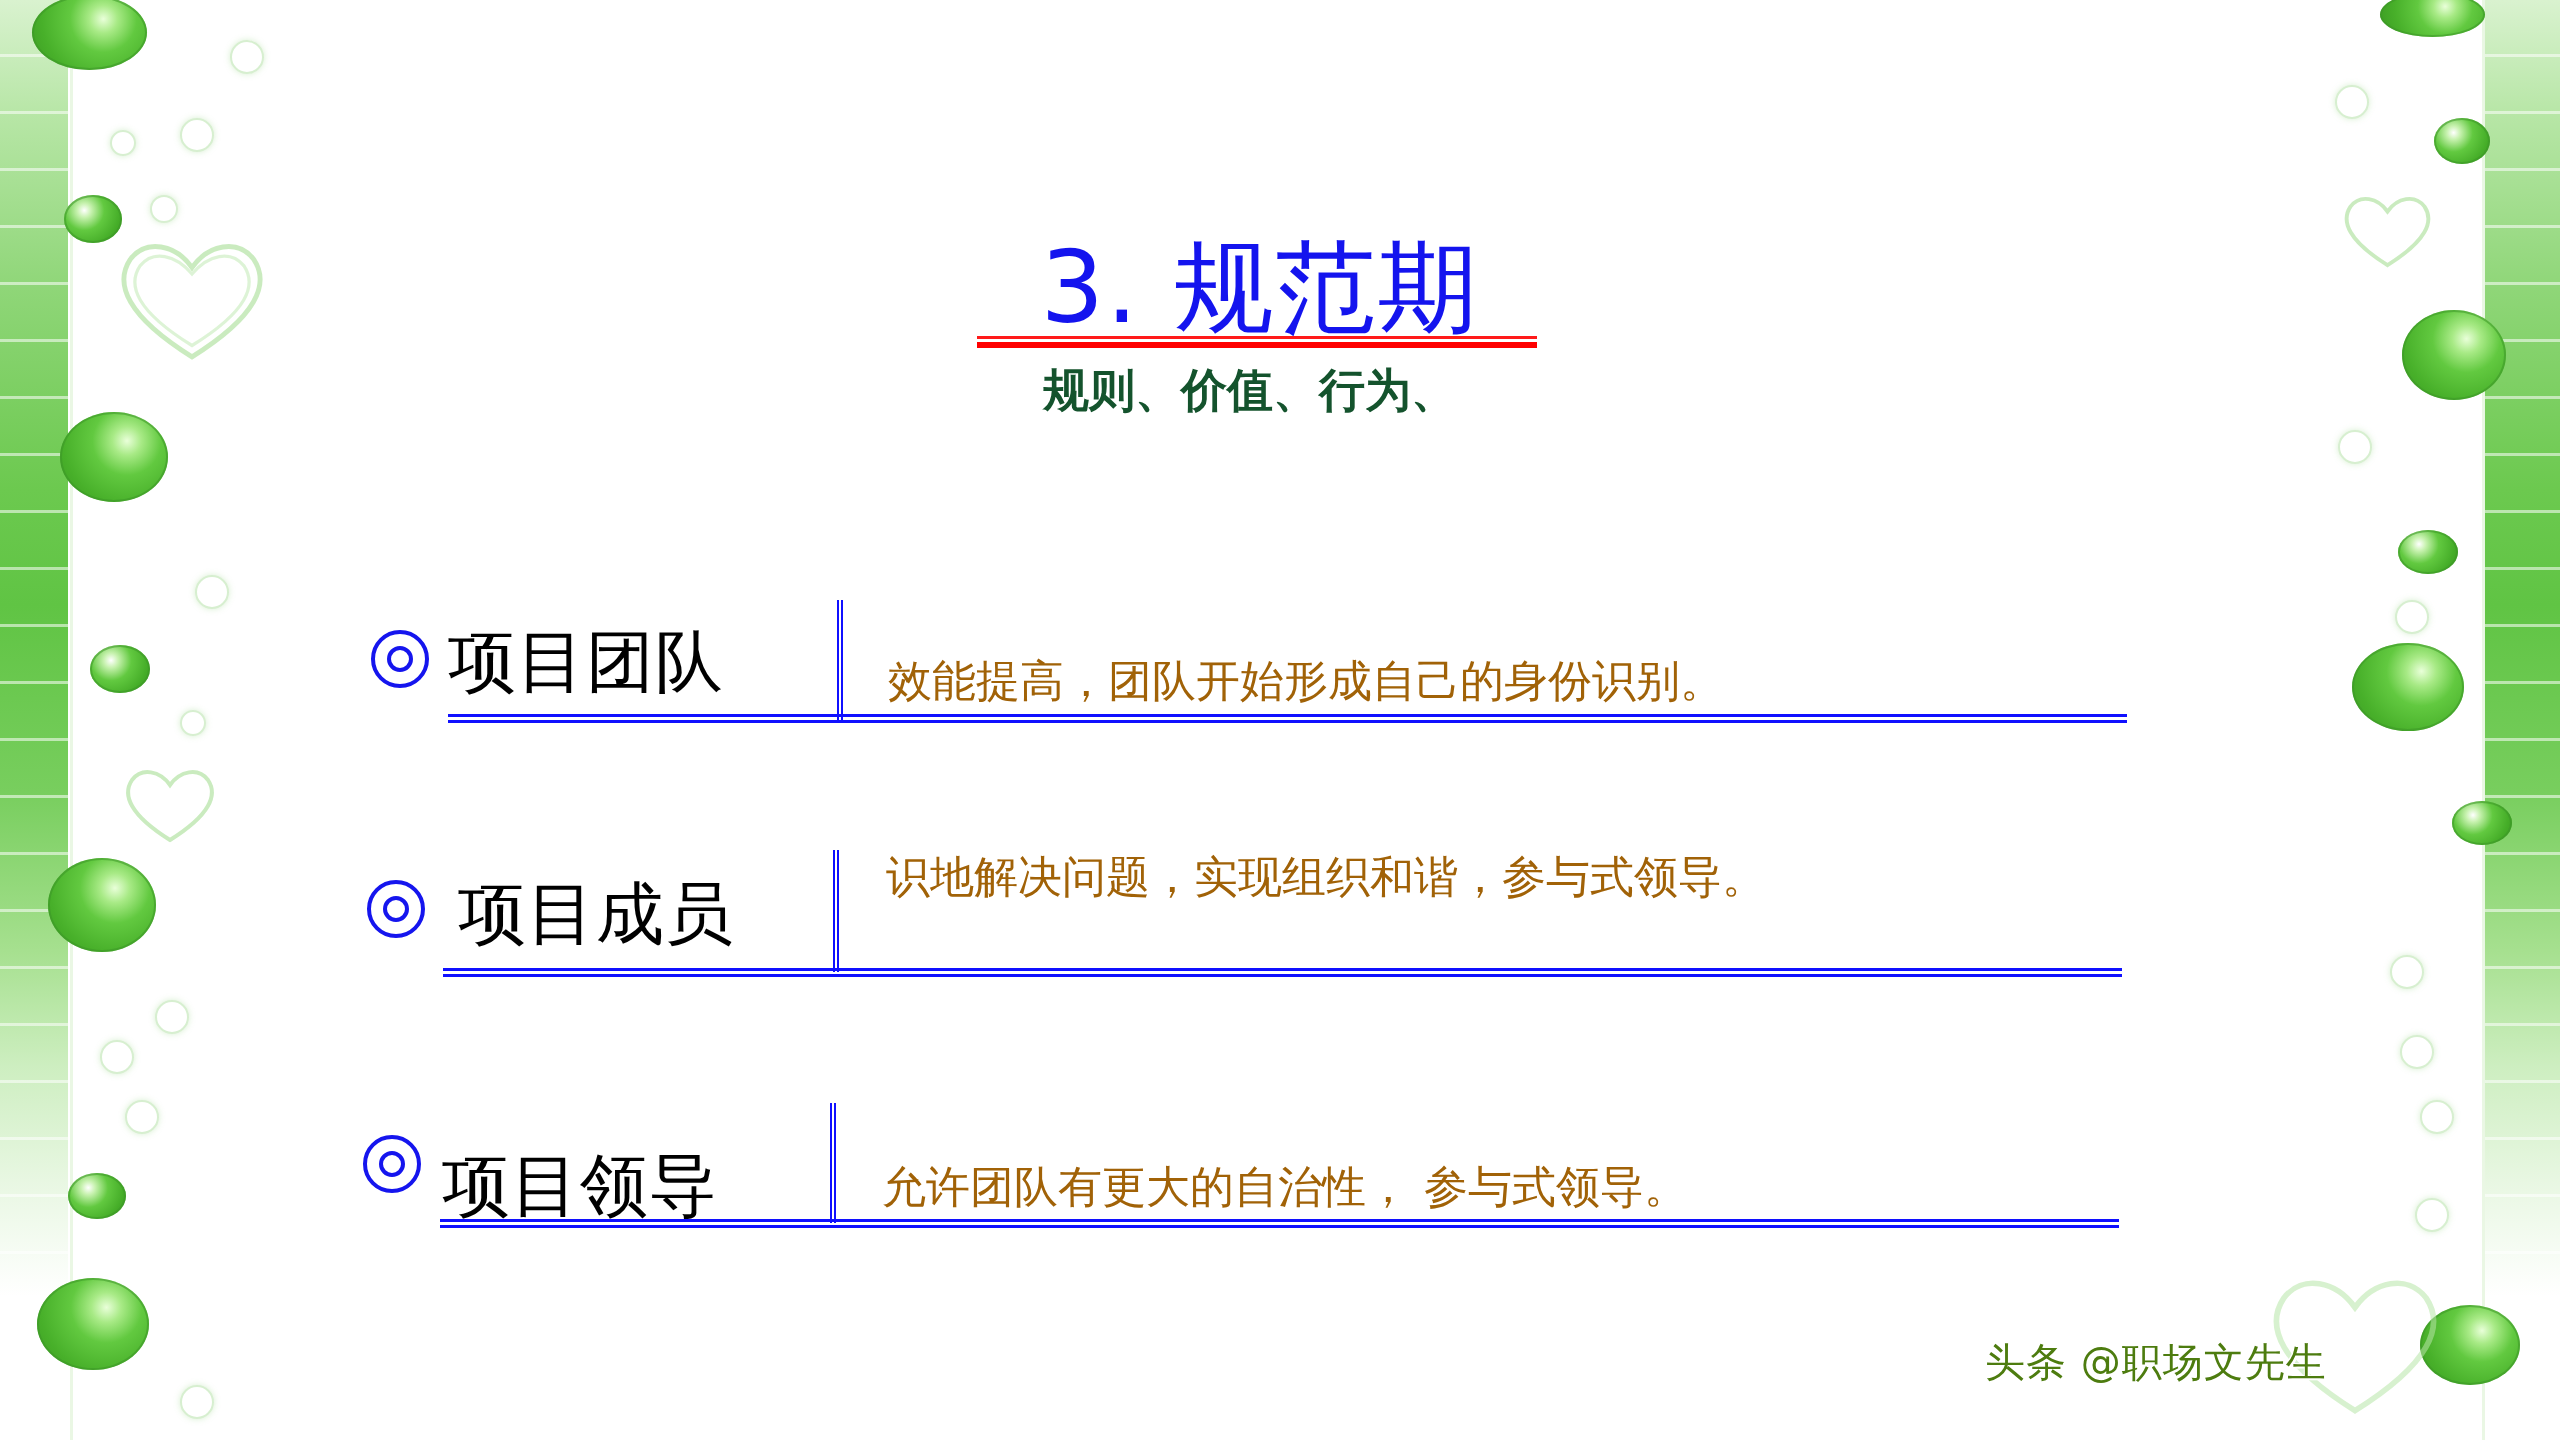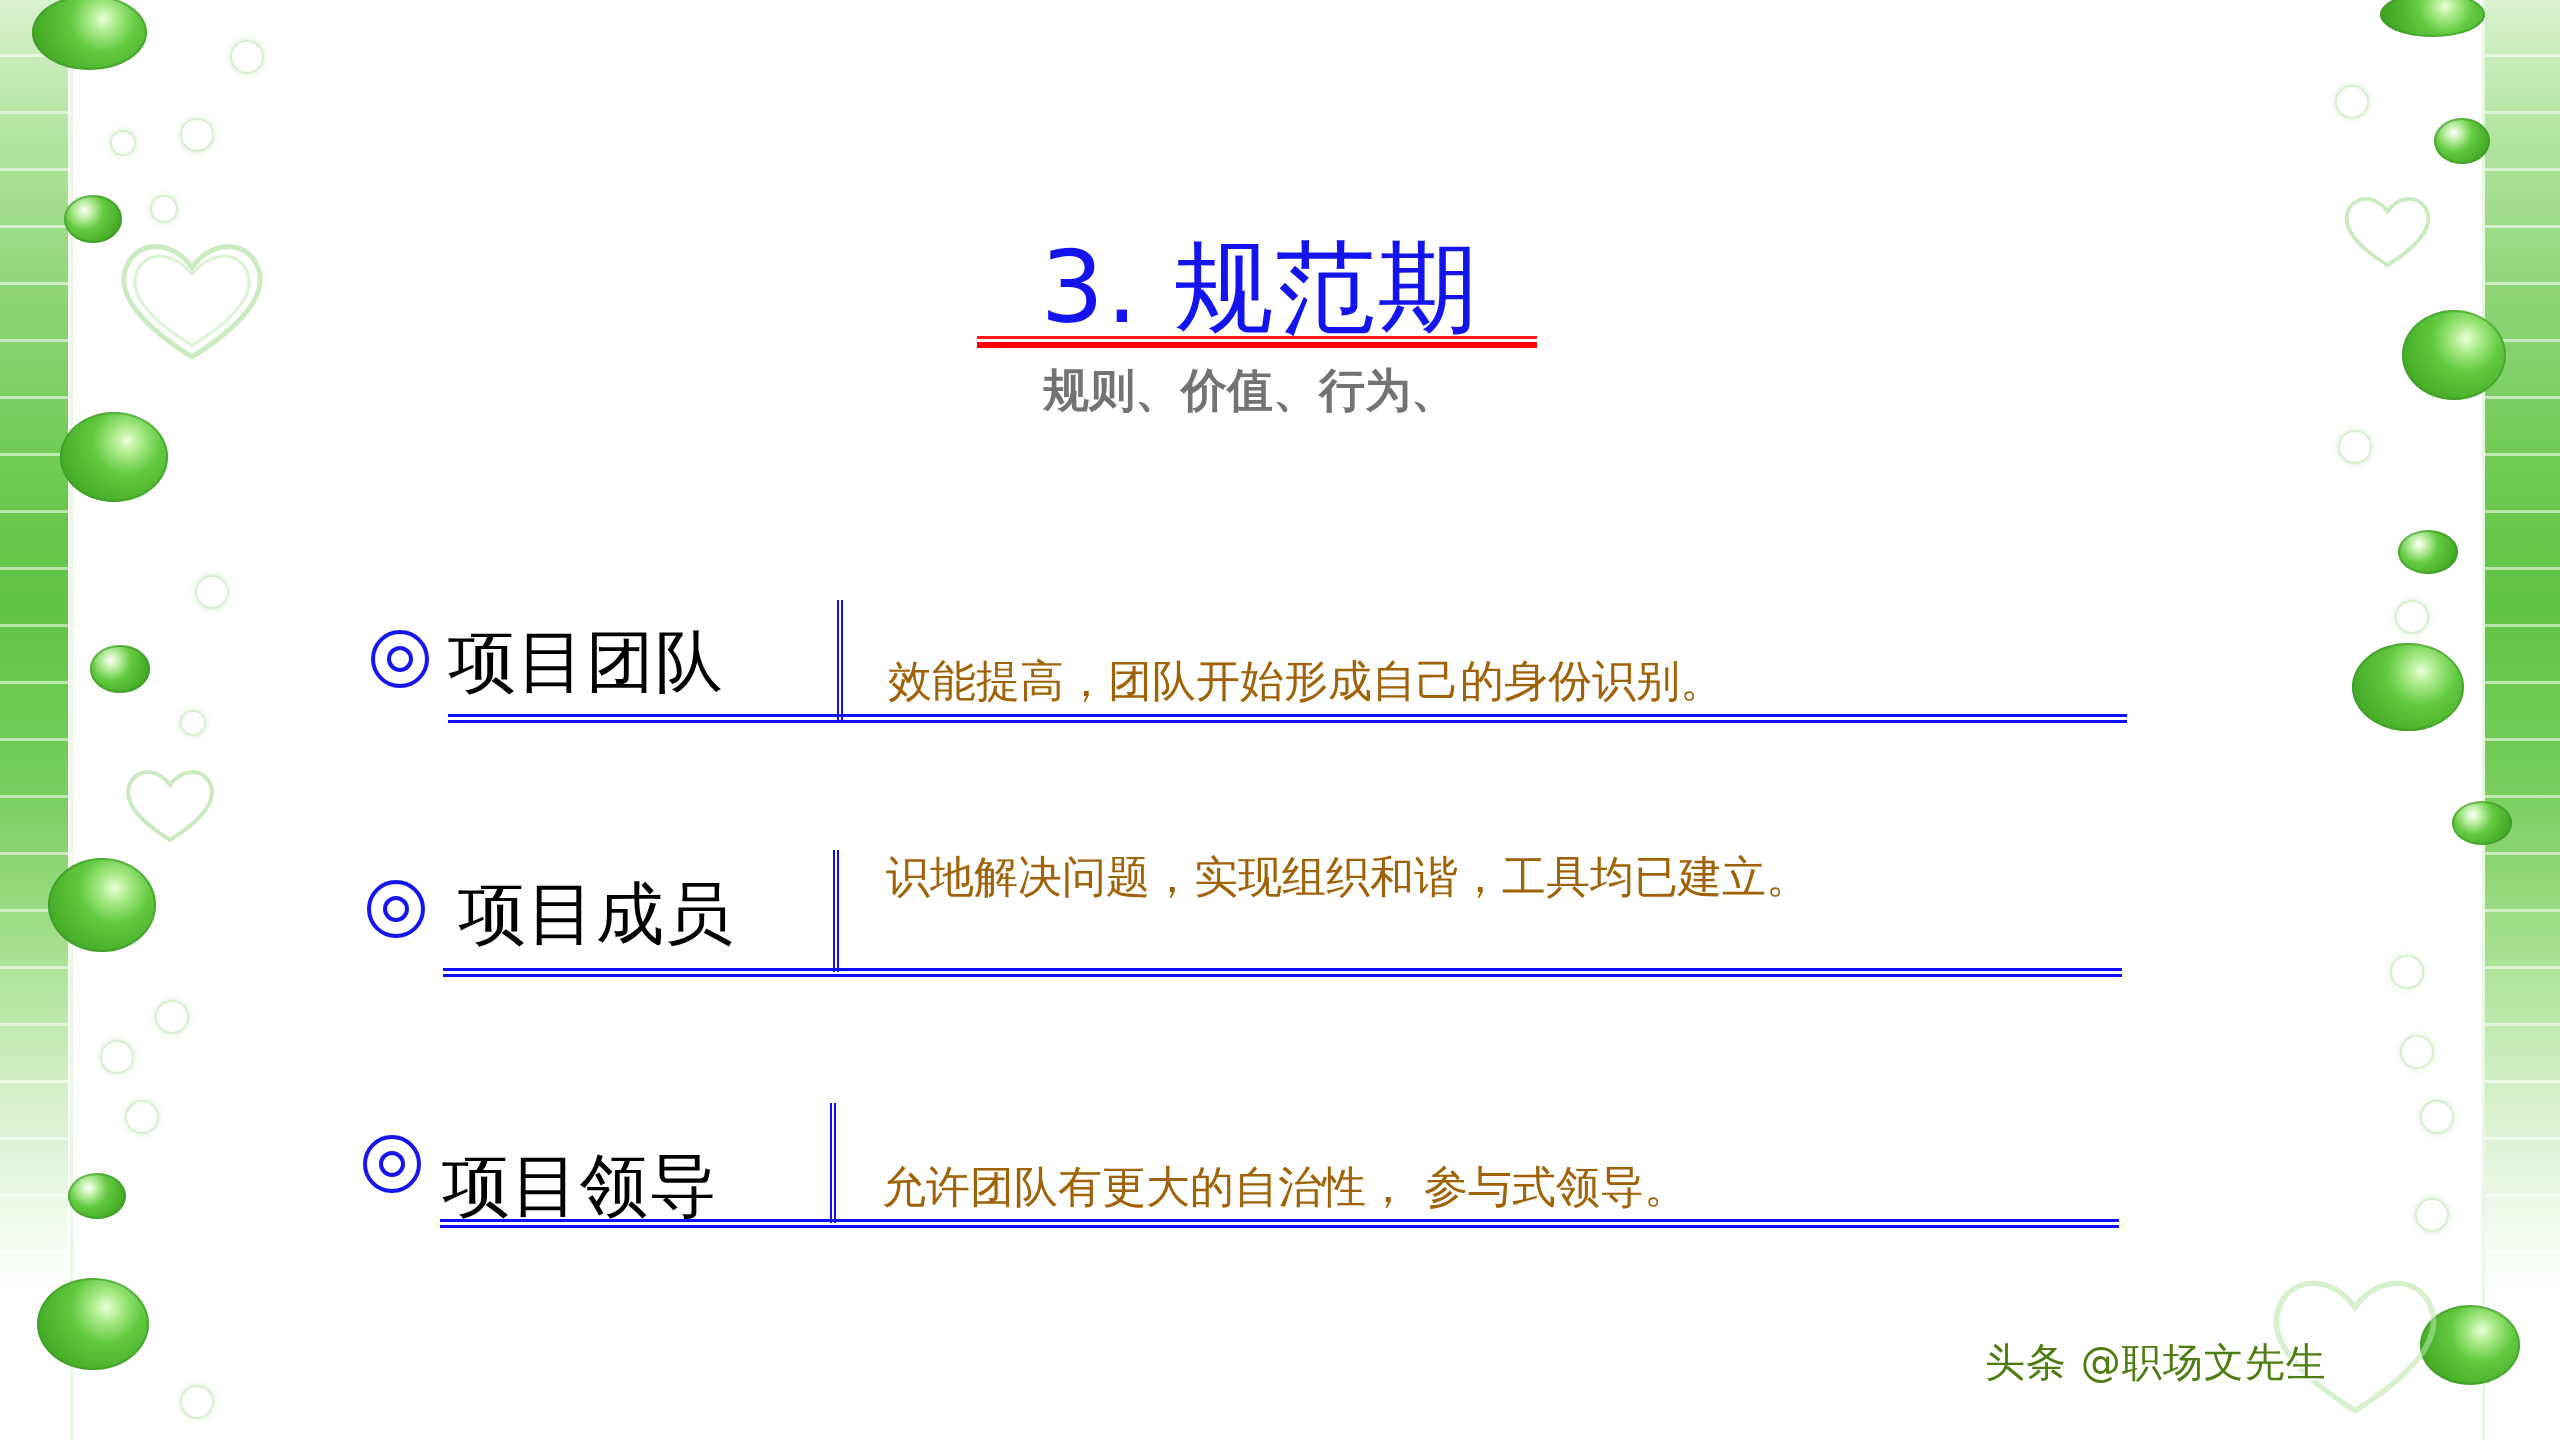--- a/index.html
+++ b/index.html
@@ -10,21 +10,21 @@
   .strip .bands { position:absolute; inset:0; background:repeating-linear-gradient(to bottom, rgba(255,255,255,0) 0px, rgba(255,255,255,0) 54px, rgba(255,255,255,0.55) 54px, rgba(255,255,255,0.55) 57px); }
   .edge { position:absolute; top:0; width:3px; height:1440px; background:#eaf7e4; }
   .bubble { position:absolute; border-radius:50%; background:radial-gradient(circle at 62% 32%, #e9ffd9 0%, #a8ea86 16%, #62c940 38%, #48b02a 70%, #3b9a22 100%); box-shadow:0 0 0 2px rgba(60,150,40,0.55) inset; }
   .bubble.l { background:radial-gradient(circle at 35% 32%, #ffffff 0%, #c8f2b0 14%, #62c940 40%, #45ad28 72%, #3a9621 100%); }
   .flower { position:absolute; width:30px; height:30px; border-radius:50%; border:2px solid rgba(140,210,120,0.35); box-shadow:0 0 6px rgba(140,210,120,0.35); }
   .heart { position:absolute; width:130px; height:110px; opacity:0.55; }
 
   .title { position:absolute; left:1000px; top:228px; width:520px; text-align:center; font-size:100px; line-height:120px; color:#1414ee; white-space:nowrap; letter-spacing:2px; }
   .red-line-thin { position:absolute; left:977px; top:336px; width:560px; height:3px; background:#ff1a1a; }
   .red-line-thick { position:absolute; left:977px; top:342px; width:560px; height:6px; background:#ff0000; }
-  .subtitle { position:absolute; left:1043px; top:360px; font-size:46px; line-height:60px; font-weight:bold; color:#737373; white-space:nowrap; }
+  .subtitle { position:absolute; left:1043px; top:360px; font-size:46px; line-height:60px; font-weight:bold; color:#14532d; white-space:nowrap; }
 
   .row { position:absolute; left:0; top:0; width:2560px; }
   .circle-icon { position:absolute; width:58px; height:58px; border:4px solid #1515ee; border-radius:50%; box-sizing:border-box; }
   .circle-icon::after { content:""; position:absolute; left:12px; top:12px; width:26px; height:26px; border:4px solid #1515ee; border-radius:50%; box-sizing:border-box; }
   .row-title { position:absolute; font-size:68px; line-height:100px; color:#000; white-space:nowrap; letter-spacing:1px; }
   .vdiv { position:absolute; width:2px; border-left:2px solid #1010ff; border-right:2px solid #1010ff; }
   .desc { position:absolute; font-size:44px; line-height:57px; color:#a16207; white-space:nowrap; }
   .hline { position:absolute; height:3px; background:#1010ff; }
 
   .watermark { position:absolute; left:1985px; top:1322px; font-size:40px; line-height:80px; color:#4d7c0f; white-space:nowrap; text-shadow:2px 2px 0 #ffffff, -1px -1px 0 #ffffff; letter-spacing:1px; }
@@ -103,21 +103,21 @@
   <div class="desc" style="left:888px;top:652px;">效能提高，团队开始形成自己的身份识别。</div>
   <div class="hline" style="left:448px;top:714px;width:1679px;"></div>
   <div class="hline" style="left:448px;top:720px;width:1679px;"></div>
 </div>
 
 <div class="row">
   <div class="circle-icon" style="left:367px;top:880px;"></div>
   <div class="row-title" style="left:446px;top:864px;margin-left:12px;">项目成员</div>
   <div class="vdiv" style="left:833px;top:850px;height:122px;"></div>
   <div class="desc" style="left:886px;top:848px;">
-    <div>识地解决问题，实现组织和谐，工具均已建立。</div>
+    <div>识地解决问题，实现组织和谐，参与式领导。</div>
   </div>
   <div class="hline" style="left:443px;top:968px;width:1679px;"></div>
   <div class="hline" style="left:443px;top:974px;width:1679px;"></div>
 </div>
 
 <div class="row">
   <div class="circle-icon" style="left:363px;top:1135px;"></div>
   <div class="row-title" style="left:442px;top:1118px;margin-top:18px;">项目领导</div>
   <div class="vdiv" style="left:830px;top:1103px;height:120px;"></div>
   <div class="desc" style="left:882px;top:1158px;">允许团队有更大的自治性， 参与式领导。</div>

